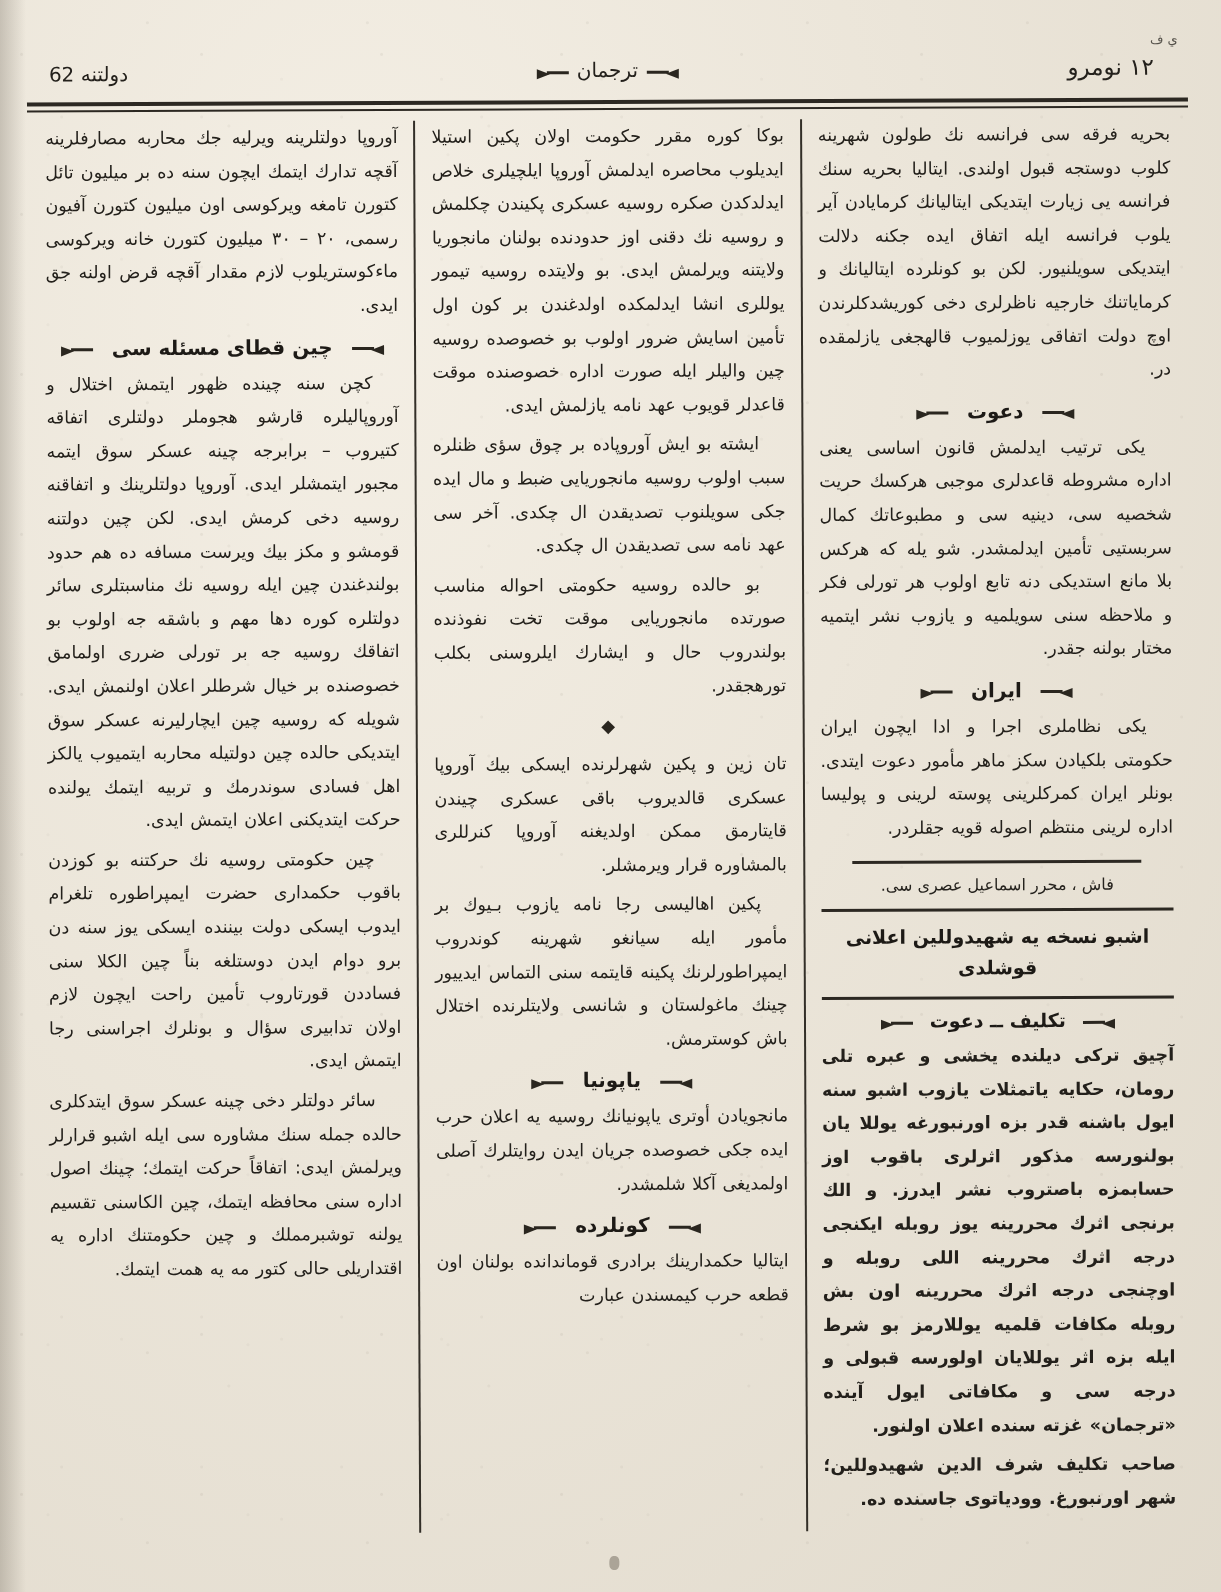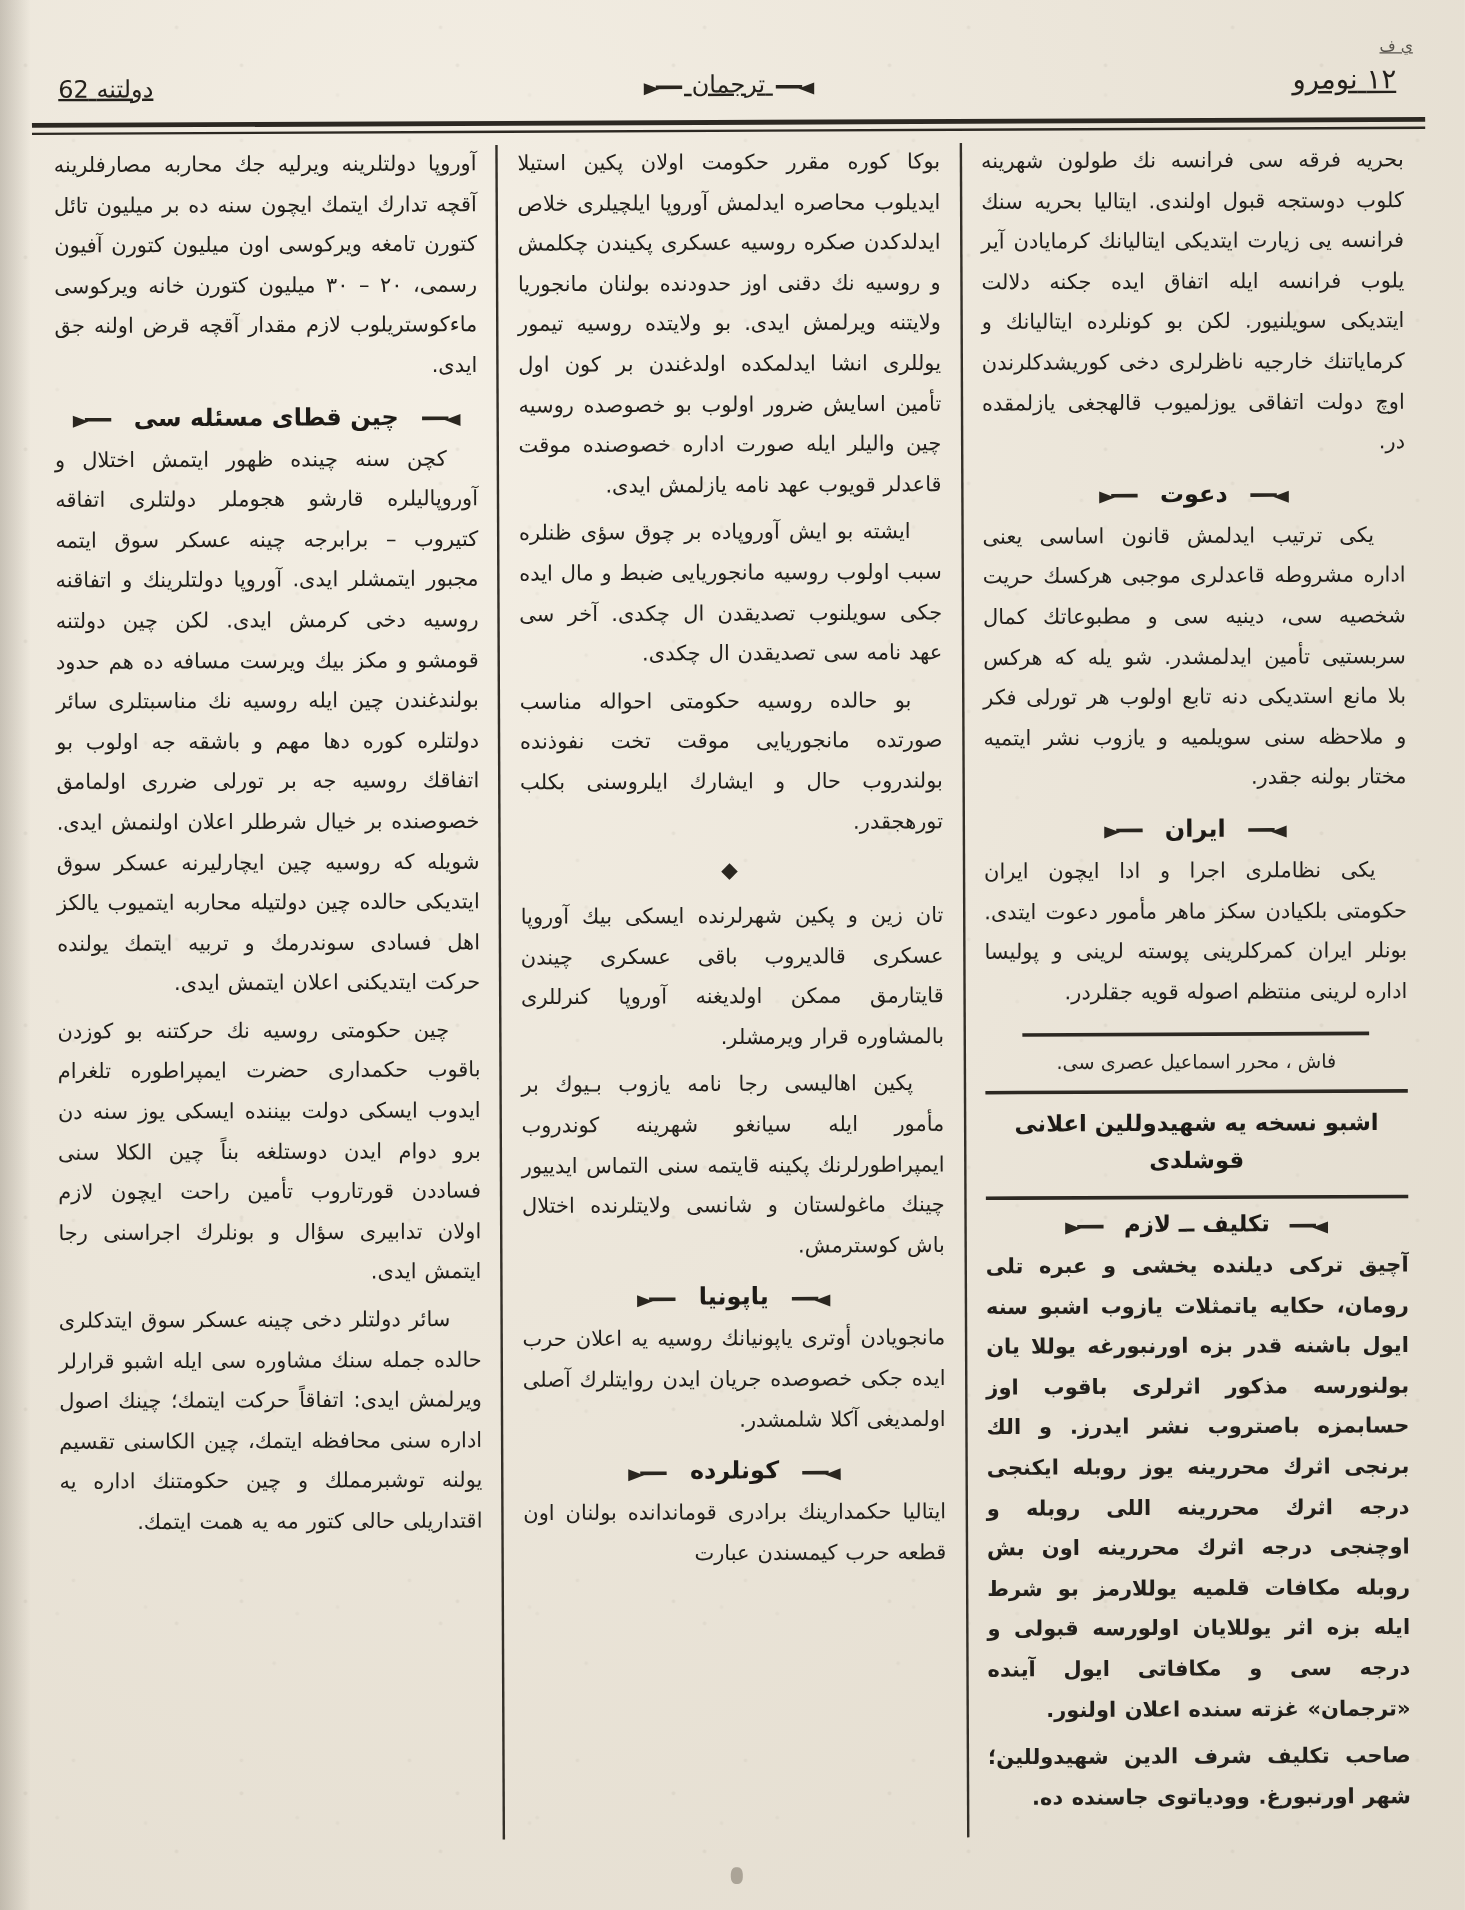--- a/index.html
+++ b/index.html
@@ -49,24 +49,23 @@
     left: 28px;
     height: 62px;
   }
   .mast-cell {
     position: absolute;
     top: 0;
     color: #24211c;
     font-size: 21px;
     letter-spacing: 0;
     white-space: nowrap;
-    text-decoration: underline;
   }
   #mast-right { right: 10px; top: 22px; font-size: 23px; }
-  #mast-right .issue-num { margin-right: 16px; }
+  #mast-right .issue-num { margin-right: 26px; }
   #mast-right-small { right: 12px; top: 0px; font-size: 13px; opacity: .75; }
   #mast-center { left: 50%; transform: translateX(-50%); top: 24px; font-size: 20px; }
   #mast-left { left: 10px; top: 26px; font-size: 20px; }
   #mast-left .page-num { margin-left: 14px; }
 
   .orn {
     display: inline-block;
     width: 34px;
     height: 12px;
     vertical-align: middle;
@@ -276,21 +275,21 @@
       <div class="byline">فاش ، محرر اسماعيل عصرى سى.</div>
 
       <div class="hrule-full"></div>
 
       <div class="notice">اشبو نسخه يه شهيدوللين اعلانى قوشلدى</div>
 
       <div class="hrule-full"></div>
 
       <div class="subhead">
         <span class="orn"></span>
-        <span>تكليف ــ لازم</span>
+        <span>تكليف ــ دعوت</span>
         <span class="orn flip"></span>
       </div>
 
       <p class="para bold-block">آچيق تركى ديلنده يخشى و عبره تلى رومان، حكايه ياتمثلات يازوب اشبو سنه ايول باشنه قدر بزه اورنبورغه يوللا يان بولنورسه مذكور اثرلرى باقوب اوز حسابمزه باصتروب نشر ايدرز. و الك برنجى اثرك محررينه يوز روبله ايكنجى درجه اثرك محررينه اللى روبله و اوچنجى درجه اثرك محررينه اون بش روبله مكافات قلميه يوللارمز بو شرط ايله بزه اثر يوللايان اولورسه قبولى و درجه سى و مكافاتى ايول آينده «ترجمان» غزته سنده اعلان اولنور.</p>
       <p class="para bold-block">صاحب تكليف شرف الدين شهيدوللين؛ شهر اورنبورغ. وودياتوى جاسنده ده.</p>
     </div>
 
     <div class="col">
       <p class="para">بوكا كوره مقرر حكومت اولان پكين استيلا ايديلوب محاصره ايدلمش آوروپا ايلچيلرى خلاص ايدلدكدن صكره روسيه عسكرى پكيندن چكلمش و روسيه نك دقنى اوز حدودنده بولنان مانجوريا ولايتنه ويرلمش ايدى. بو ولايتده روسيه تيمور يوللرى انشا ايدلمكده اولدغندن بر كون اول تأمين اسايش ضرور اولوب بو خصوصده روسيه چين واليلر ايله صورت اداره خصوصنده موقت قاعدلر قويوب عهد نامه يازلمش ايدى.</p>
       <p class="para indent">ايشته بو ايش آوروپاده بر چوق سؤى ظنلره سبب اولوب روسيه مانجوريايى ضبط و مال ايده جكى سويلنوب تصديقدن ال چكدى. آخر سى عهد نامه سى تصديقدن ال چكدى.</p>

